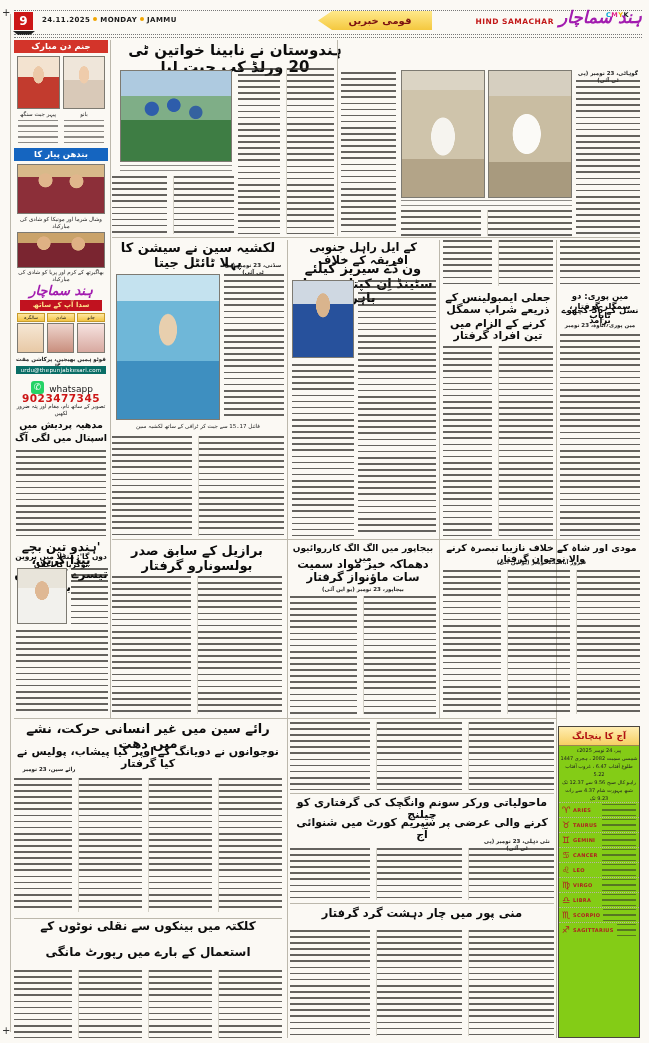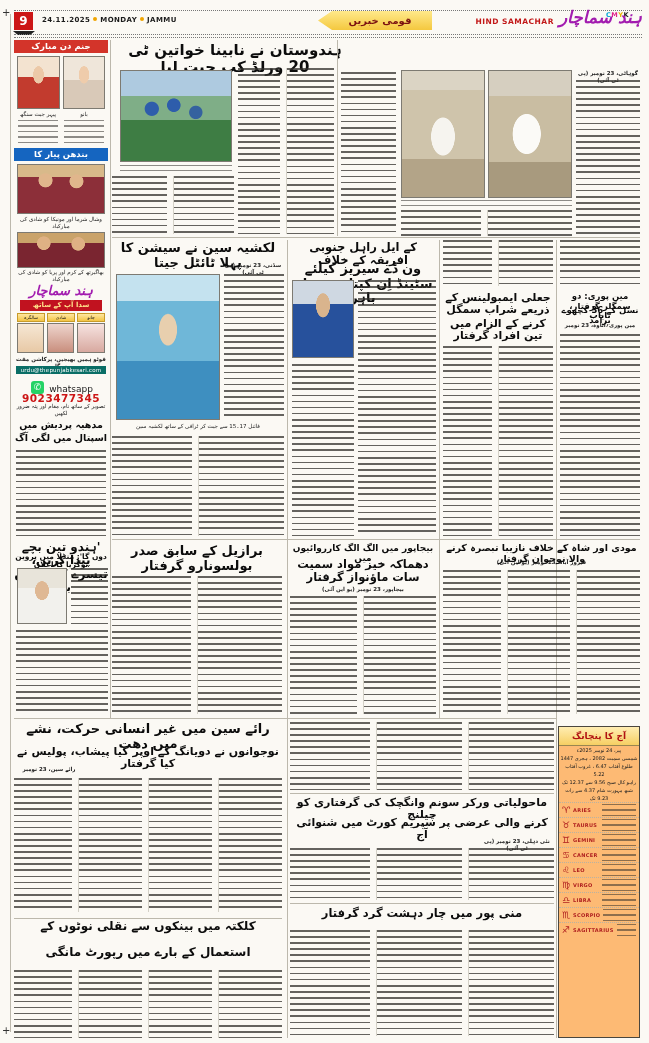--- a/index.html
+++ b/index.html
@@ -57,21 +57,21 @@
            linear-gradient(180deg,#efe6da 0 45%,#d9c9b8 45% 100%)}
   .ph-wed1{background:radial-gradient(circle at 32% 32%,#e0b68c 0 10%,transparent 11%),
            radial-gradient(circle at 68% 34%,#e0b68c 0 10%,transparent 11%),
            linear-gradient(180deg,#d8b98a 0 24%,#8c2f39 24% 100%)}
   .ph-wed2{background:radial-gradient(circle at 30% 30%,#dfb184 0 10%,transparent 11%),
            radial-gradient(circle at 70% 32%,#dfb184 0 10%,transparent 11%),
            linear-gradient(180deg,#caa36a 0 28%,#7a2530 28% 100%)}
   .ph-baby{background:linear-gradient(180deg,#f6e7d4,#e8c9a6)}
   .ph-cpl{background:linear-gradient(180deg,#eed5cd,#c98f7e)}
   .ph-fam{background:linear-gradient(180deg,#f6e3e0,#d8a9a0)}
-  .astro{border:1.5px solid #4a463e;background:#fdba74;box-sizing:border-box}
+  .astro{border:1.5px solid #4a463e;background:#84cc16;box-sizing:border-box}
   .astro-title{background:linear-gradient(180deg,#ffedb2,#f6cf63);color:#b01212;font-weight:bold;
                font-size:9px;text-align:center;direction:rtl;line-height:18px;border-bottom:1px solid #9a8650}
   .astro-line{direction:rtl;font-size:5px;text-align:center;line-height:1.6;color:#222}
   .zrow{display:flex;align-items:center;gap:3px;padding:1px 3px;border-top:1px dotted #b9b2a2}
   .zic{color:#b02020;font-size:9px;line-height:10px}
   .zname{color:#b02020;font-weight:bold;font-size:5px;letter-spacing:.3px;min-width:26px}
   .zfx{flex:1;height:12px}
   .dotted{border-top:1px dotted #777}
   .reg{color:#333;font-size:10px;line-height:10px}
 </style>

